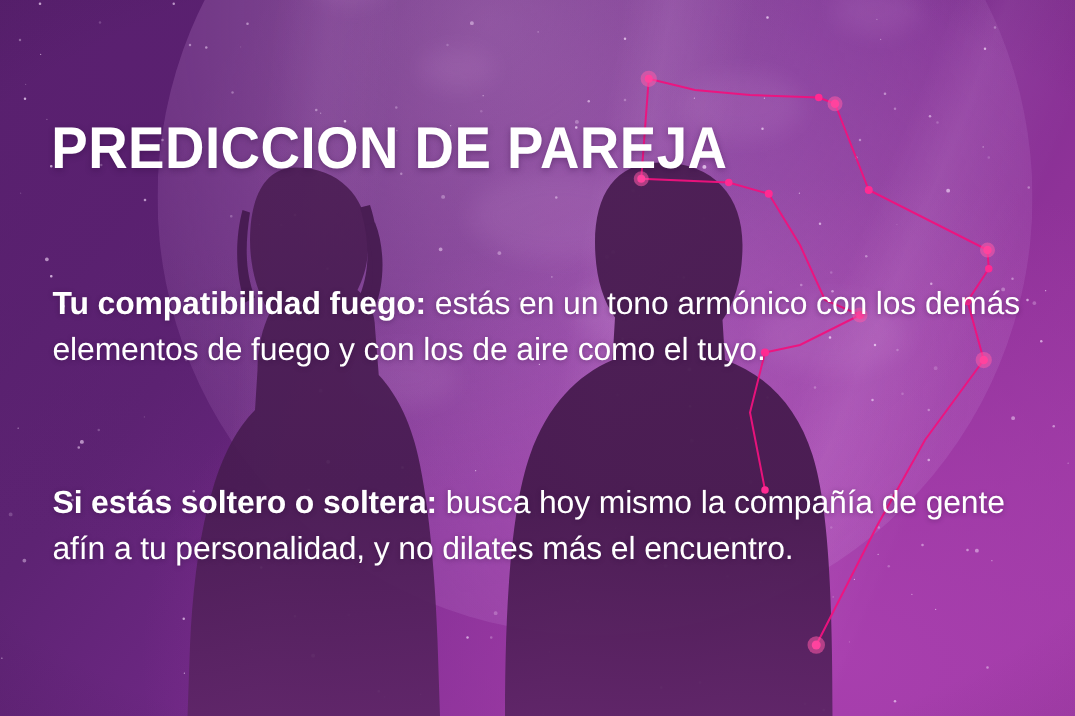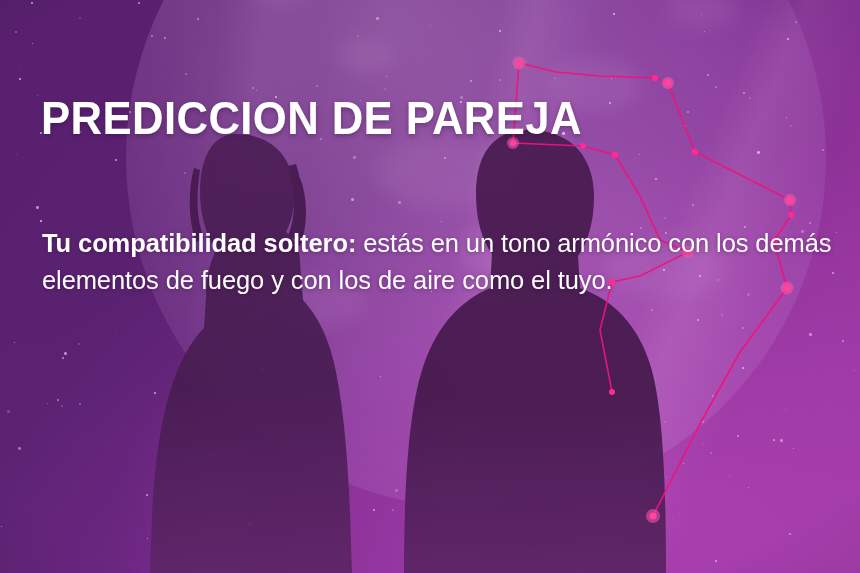--- a/index.html
+++ b/index.html
@@ -394,17 +394,20 @@
       <circle cx="688" cy="252" r="6.0"></circle>
     </g>
   </svg>
 
   <div class="layer" id="vignette"></div>
 
   <div id="content">
     <div id="title">PREDICCION DE PAREJA</div>
 
     <p class="para" id="para1">
-      <b>Tu compatibilidad soltero:</b><span> estás en un tono armónico con los demás elementos de fuego y con los de aire como el tuyo.</span>
+      <b>Tu compatibilidad fuego:</b><span> estás en un tono armónico con los demás elementos de fuego y con los de aire como el tuyo.</span>
     </p>
 
+    <p class="para" id="para2">
+      <b>Si estás soltero o soltera:</b><span> busca hoy mismo la compañía de gente afín a tu personalidad, y no dilates más el encuentro.</span>
+    </p>
   </div>
 </div>
 
 </body></html>

